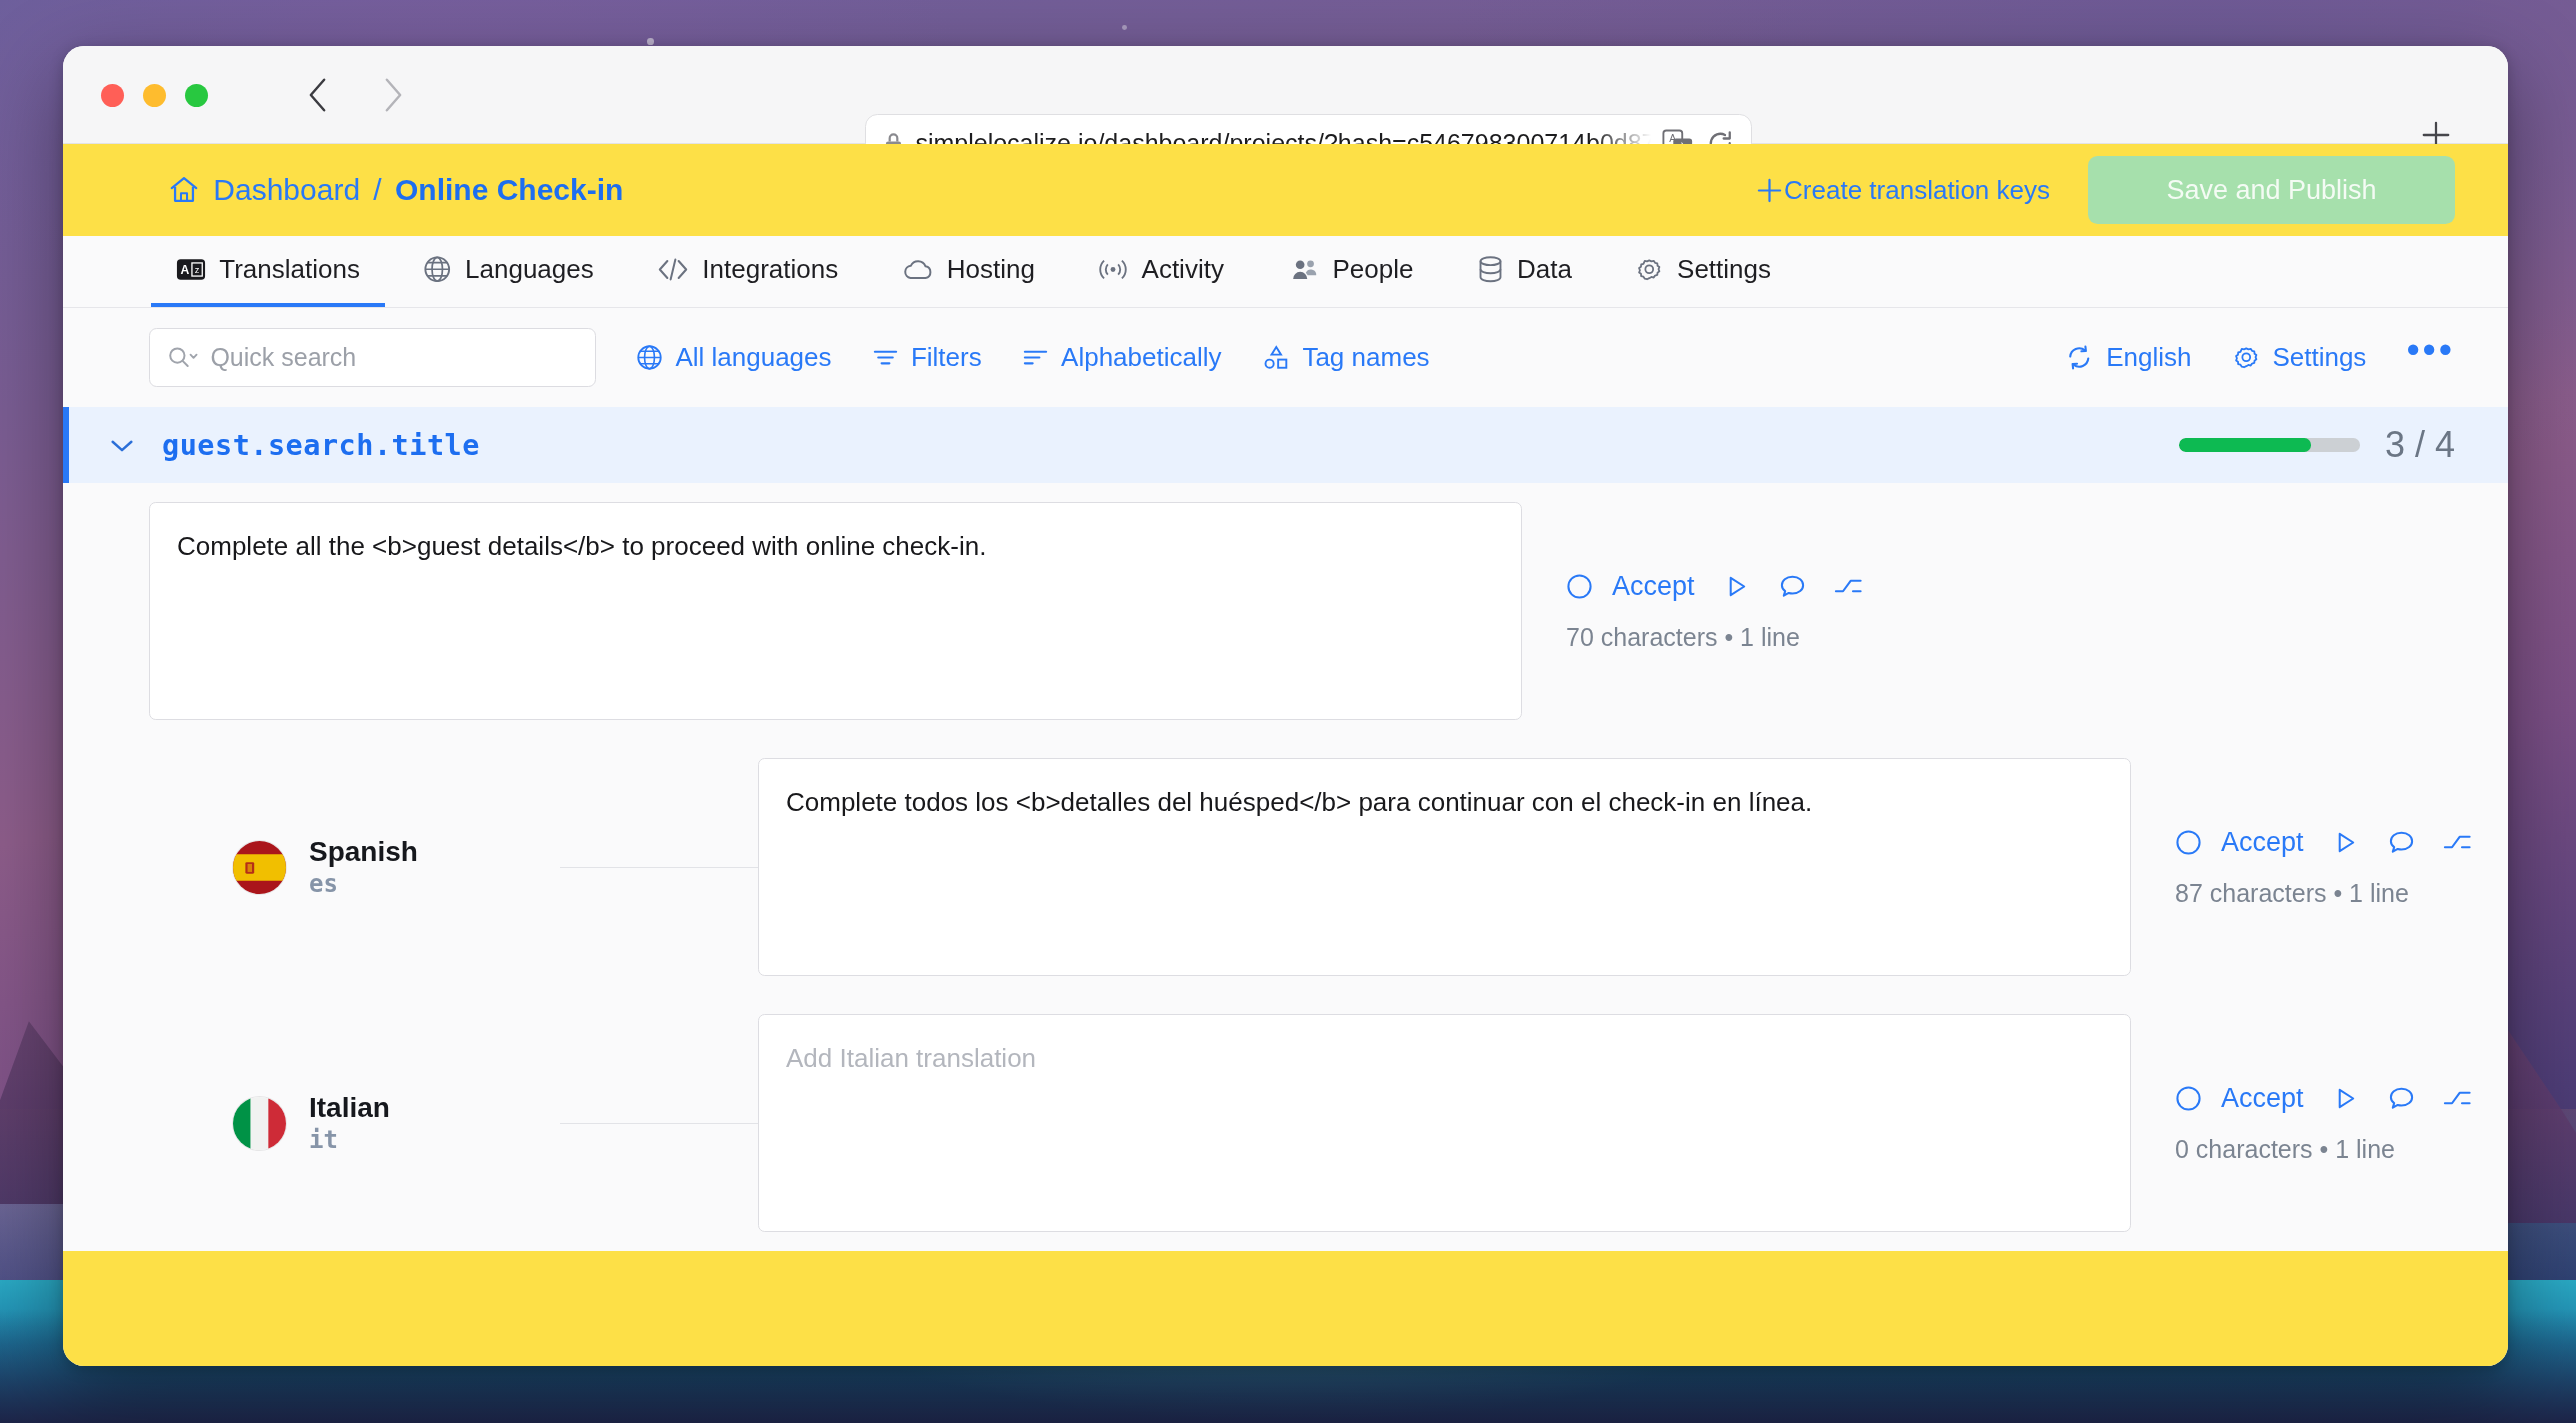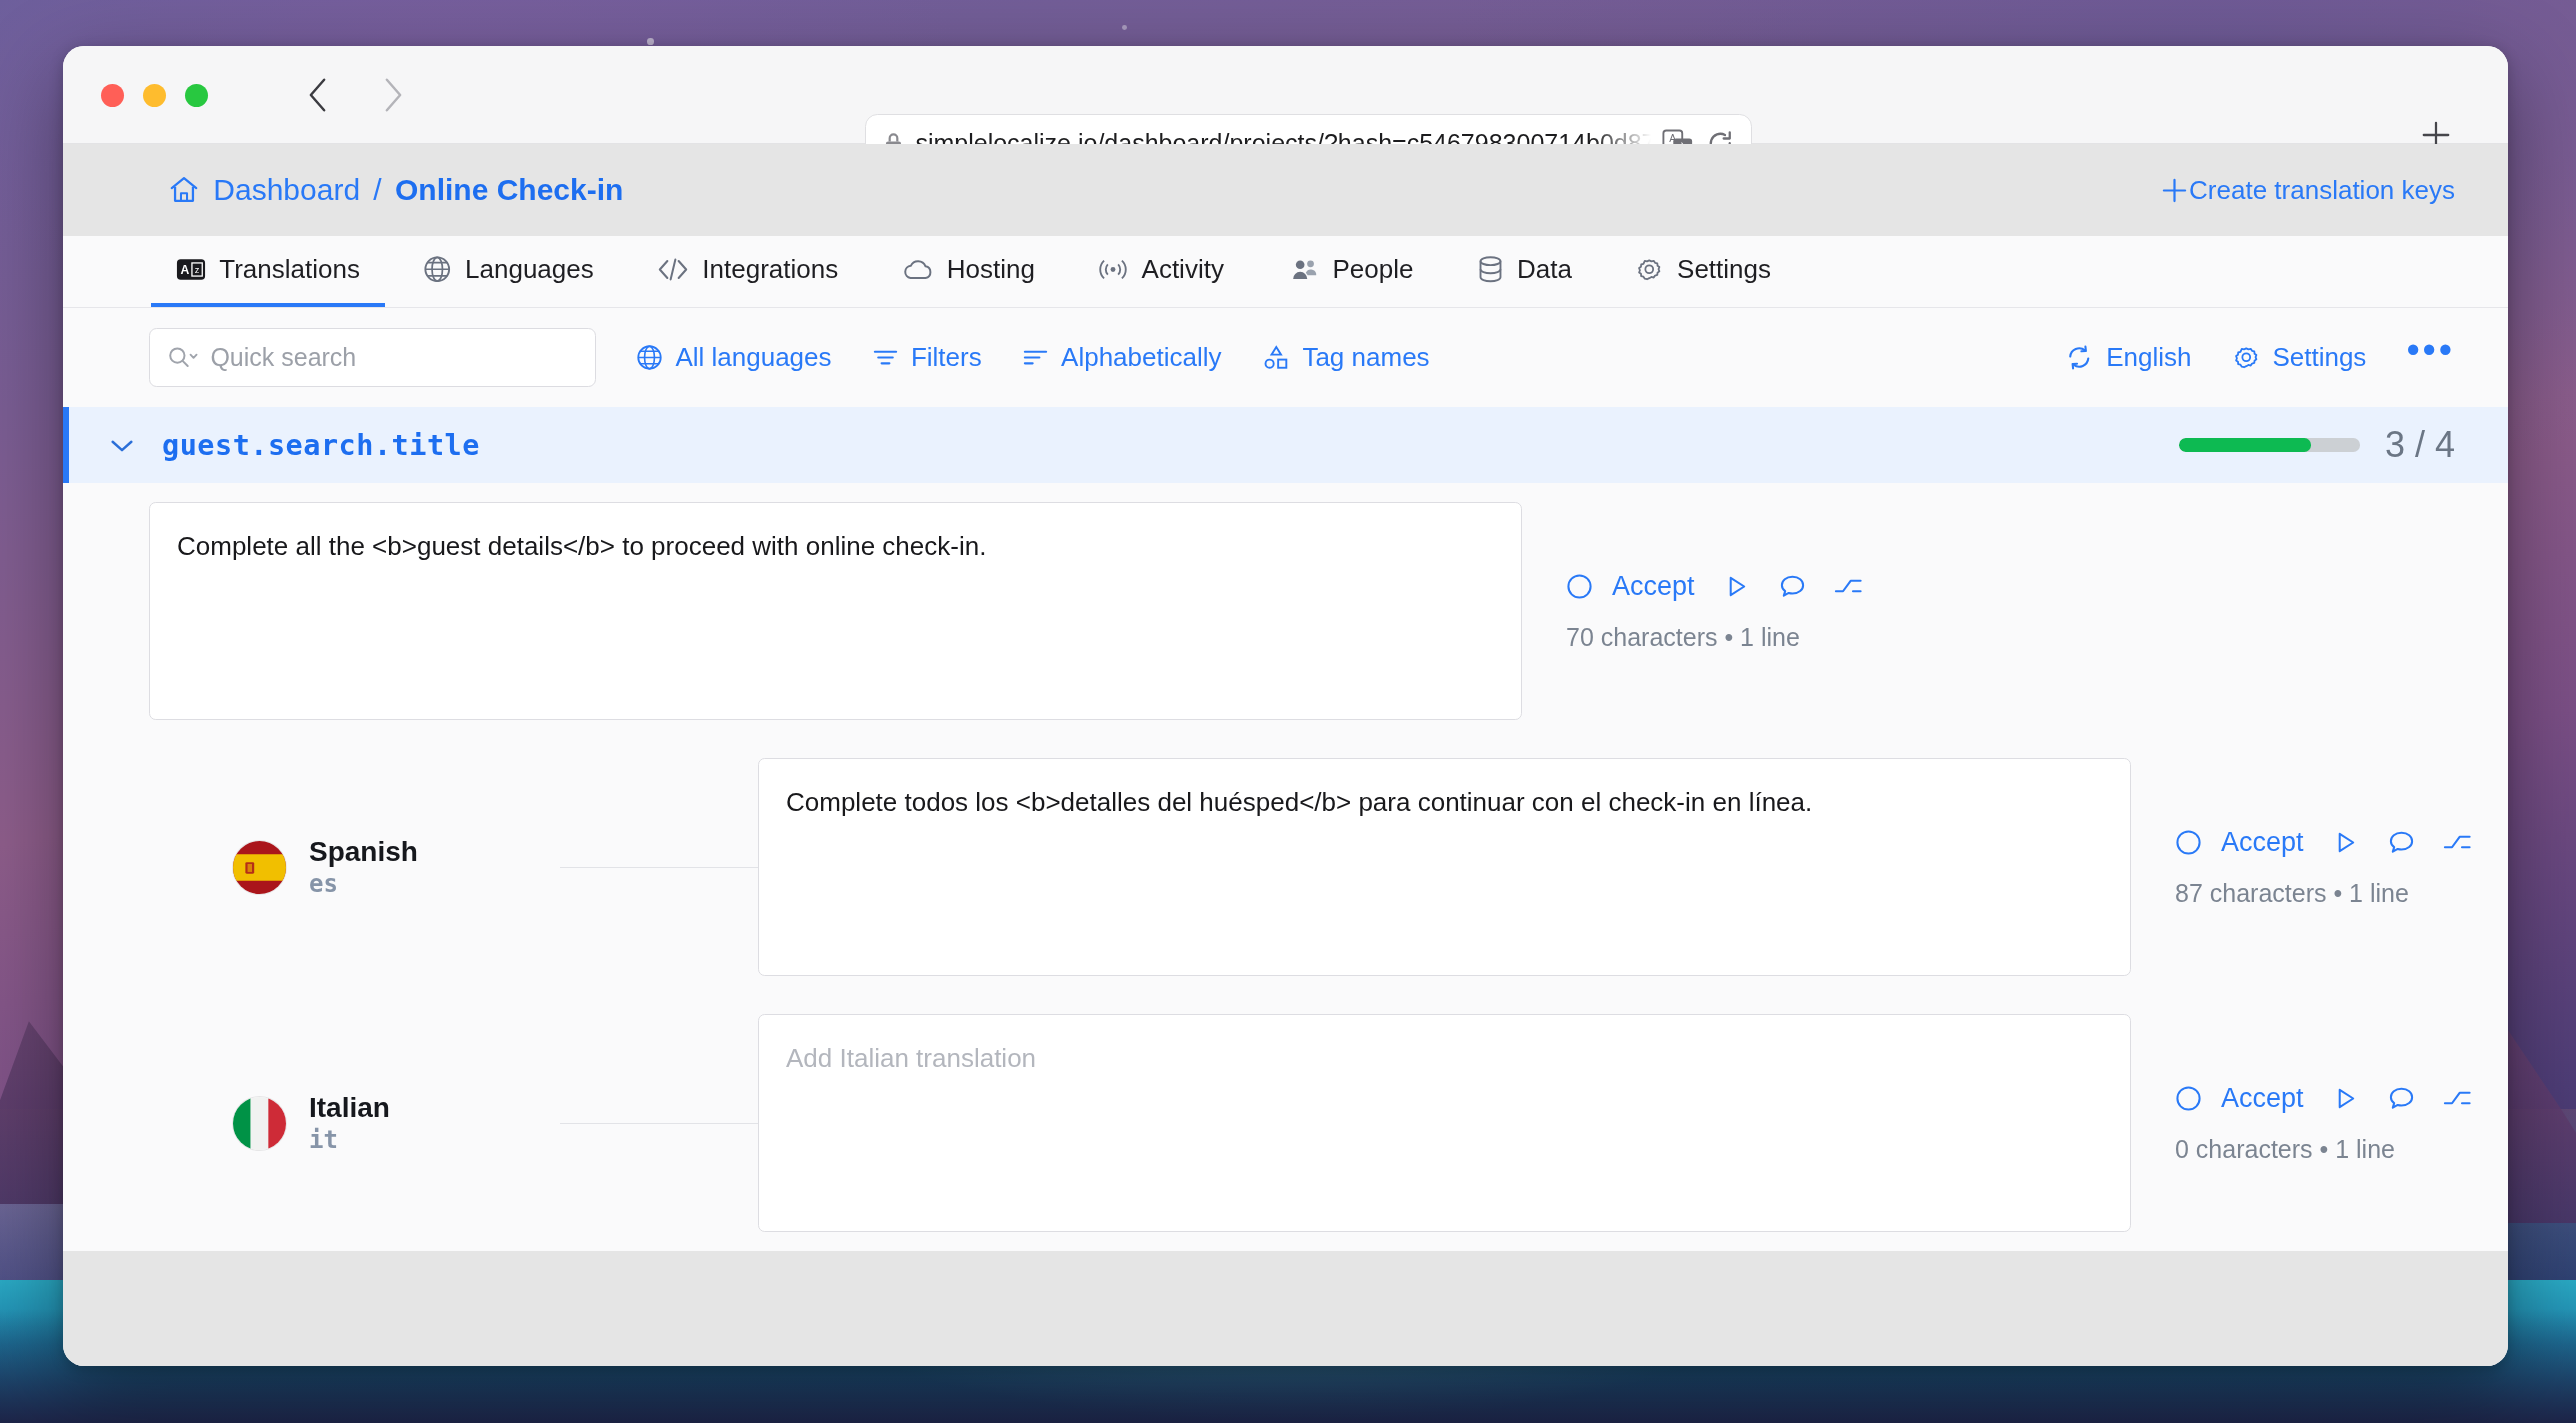--- a/index.html
+++ b/index.html
@@ -93,21 +93,21 @@
     -webkit-mask-image: linear-gradient(90deg, #000 92%, rgba(0,0,0,0) 100%);
             mask-image: linear-gradient(90deg, #000 92%, rgba(0,0,0,0) 100%);
   }
   #new-tab-button {
     position: absolute; right: 51px; top: 68px;
     width: 42px; height: 42px; color: #4a4a4e;
     display: flex; align-items: center; justify-content: center; cursor: pointer;
   }
 
   
-  #page { position: relative; height: calc(1320px - 98px); background: #e5e5e5; }
+  #page { position: relative; height: calc(1320px - 98px); background: #fde047; }
 
   
   #page-header {
     position: relative;
     height: 92px;
     display: flex; align-items: center;
     padding: 0 53px 0 105px;
   }
   #breadcrumb { display: flex; align-items: center; gap: 13.3px; font-size: 30px; }
   #breadcrumb .crumb-link { color: #2979f7; cursor: pointer; }
@@ -332,20 +332,21 @@
 
         <div id="header-actions">
           <div id="create-keys-btn">
             <span>
               <svg width="27" height="27" viewBox="0 0 28 28">
                   <path d="M14 3 V25 M3 14 H25" stroke="#2979f7" stroke-width="2.3" stroke-linecap="round"></path>
                 </svg>
             </span>
             <span>Create translation keys</span>
           </div>
+          <button id="save-publish-btn" style="background: rgb(166, 224, 172);">Save and Publish</button>
         </div>
       </div>
 
       <div id="tab-bar">
 
         <div class="tab-item active">
           <span class="tab-icon">
             <svg width="30" height="27" viewBox="0 0 32 28" style="font-size:27px">
               <rect x="1" y="3" width="30" height="22" rx="4" fill="#1a1a1e"></rect>
               <text x="9.5" y="19" font-size="13" font-weight="bold" font-family="Liberation Sans, sans-serif" fill="#fff" text-anchor="middle">A</text>

